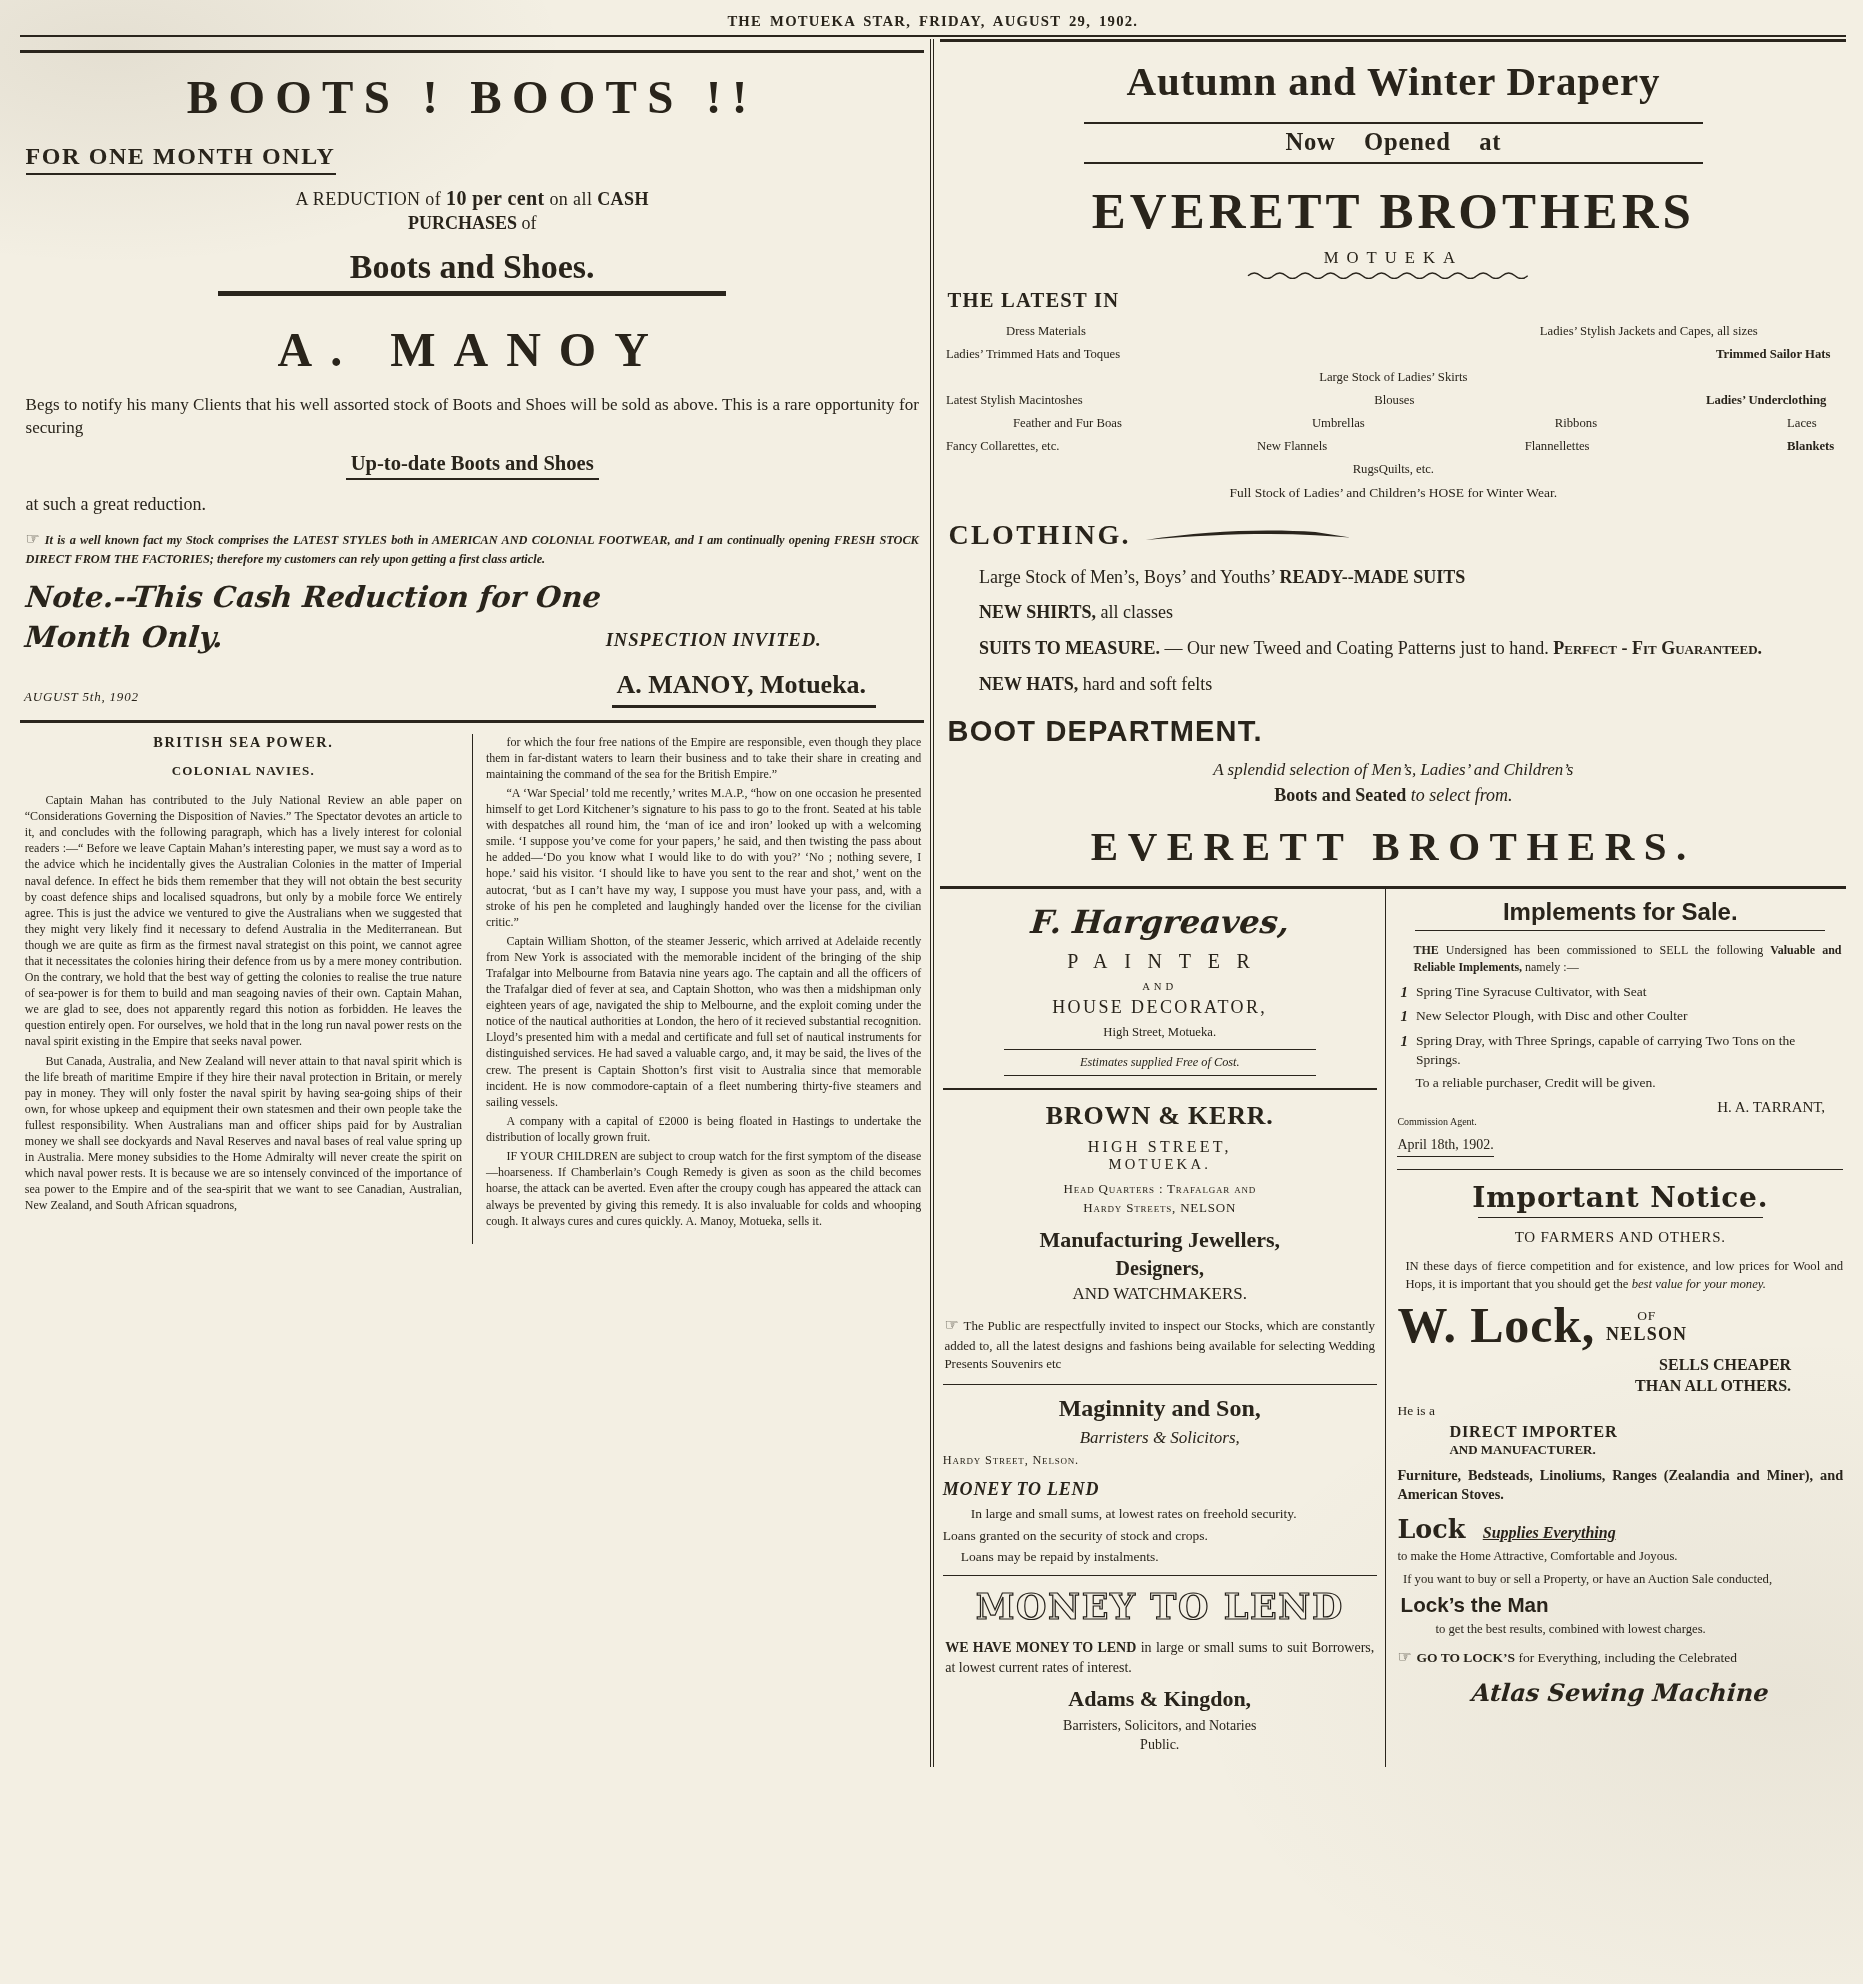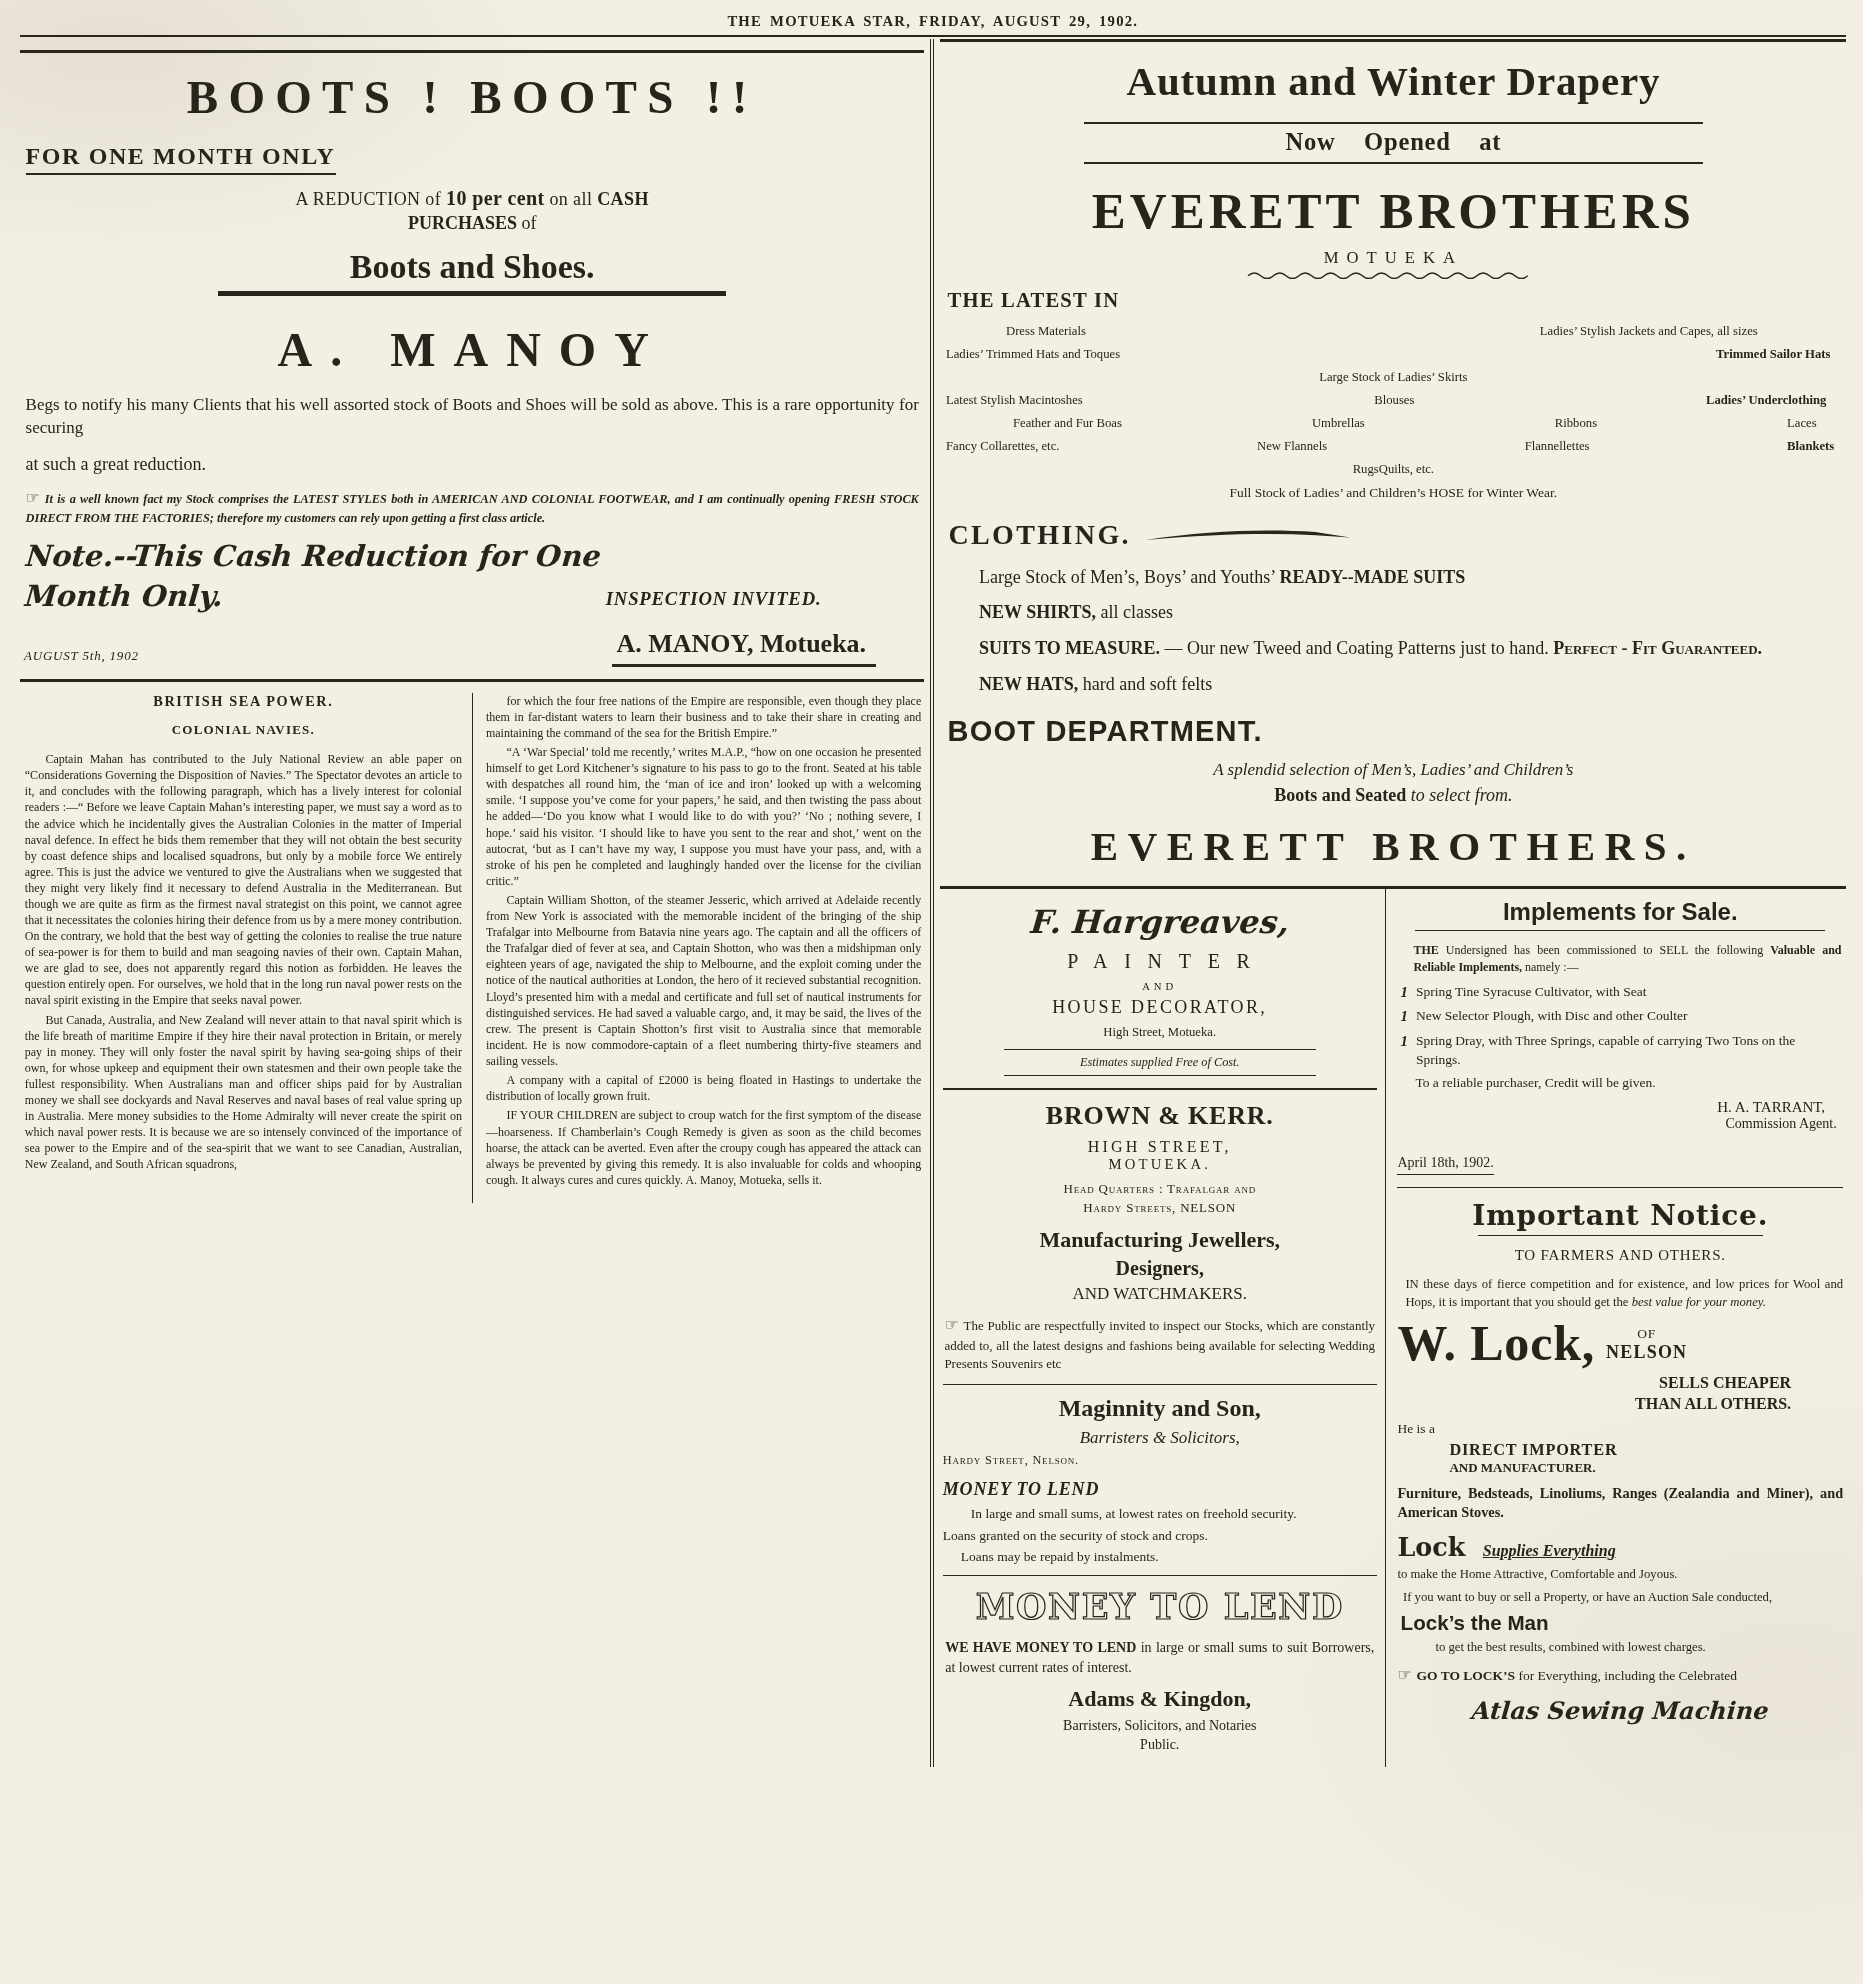--- a/index.html
+++ b/index.html
@@ -128,21 +128,21 @@
   .mn-name { text-align:center; font-size:22px; font-weight:bold; margin-bottom:4.8px; }
   .mn-trade { text-align:center; font-size:14px; line-height:1.35; }
 
   .imp-head { font-family:"Liberation Sans", sans-serif; font-size:24px; font-weight:bold; text-align:center; margin-bottom:4px; }
   .imp-rule { border-top:1.2px solid #2a251d; width:92%; margin:0 auto 11px; }
   .imp-intro { font-size:12px; line-height:1.4; text-align:justify; margin-bottom:7.1px; padding:0 1.6px 0 16px; }
   .imp-item { font-size:13.5px; line-height:1.36; margin-bottom:4.8px; display:flex; gap:8px; padding-left:3.2px; }
   .imp-num { font-style:italic; font-weight:bold; font-size:14.7px; flex:none; }
   .imp-credit { font-size:13.5px; line-height:1.4; margin:4px 0 6.4px; padding-left:18px; }
   .imp-agent { text-align:right; font-size:15px; padding-right:18px; }
-  .imp-agent-title { text-align:right; font-size:14px; padding-right:6.4px; margin-bottom:23px; }
+  .imp-agent-title { text-align:left; font-size:10px; padding-right:6.4px; margin-bottom:10px; }
   .imp-date { font-size:14px; display:inline-block; border-bottom:1.2px solid #2a251d; padding-bottom:3.2px; margin-bottom:2.4px; }
 
   .not { border-top:1.6px solid #2a251d; margin-top:9.5px; padding-top:11px; }
   .not-head { text-align:center; font-family:"DejaVu Serif", serif; font-size:28px; font-weight:bold; letter-spacing:0.8px; margin-bottom:3.2px; }
   .not-rule { border-top:1.2px solid #2a251d; width:64%; margin:0 auto 10.3px; }
   .not-sub { text-align:center; font-size:15px; letter-spacing:0.8px; margin-bottom:11px; }
   .not-body { font-size:12.7px; line-height:1.42; text-align:justify; margin-bottom:9.5px; padding-left:8px; }
 
   .lk-row1 { display:flex; align-items:flex-end; gap:11px; margin-bottom:7.1px; }
   .lk-name { font-size:50px; font-weight:bold; letter-spacing:0.8px; line-height:.92; }
@@ -182,20 +182,23 @@
         <h1 class="boots-headline">BOOTS !  BOOTS !!</h1>
         <div>
           <span class="one-month">FOR ONE MONTH ONLY</span>
         </div>
         <p class="red-line"><span>A  REDUCTION  of  </span><span class="big">10 per cent</span><span>  on  all  </span><span class="b">CASH</span></p>
         <p class="red-line2"><span class="b">PURCHASES</span><span> of</span></p>
         <h2 class="product">Boots and Shoes.</h2>
         <div class="product-bar"></div>
         <h2 class="manoy-name">A.  MANOY</h2>
         <p class="boots-body">Begs to notify his many  Clients that his well assorted stock of Boots and Shoes will be sold as above.   This is a rare opportunity for securing</p>
+        <div class="uptodate-wrap">
+          <span class="uptodate">Up-to-date Boots and Shoes</span>
+        </div>
         <p class="great-red">at such a great reduction.</p>
         <p class="boots-note"><span class="hand">☞</span><span>It is a well known fact my  Stock comprises the  LATEST STYLES  both in  AMERICAN AND COLONIAL FOOTWEAR,  and I am continually opening FRESH STOCK DIRECT FROM THE FACTORIES;  therefore my customers can rely upon getting a first class article.</span></p>
         <div class="script-line1">
           <span class="script">Note.--This Cash Reduction for One</span>
         </div>
         <div class="script-row">
           <span class="script script-line2">Month Only.</span>
           <span class="inspection">INSPECTION INVITED.</span>
         </div>
         <div class="sig-row">

